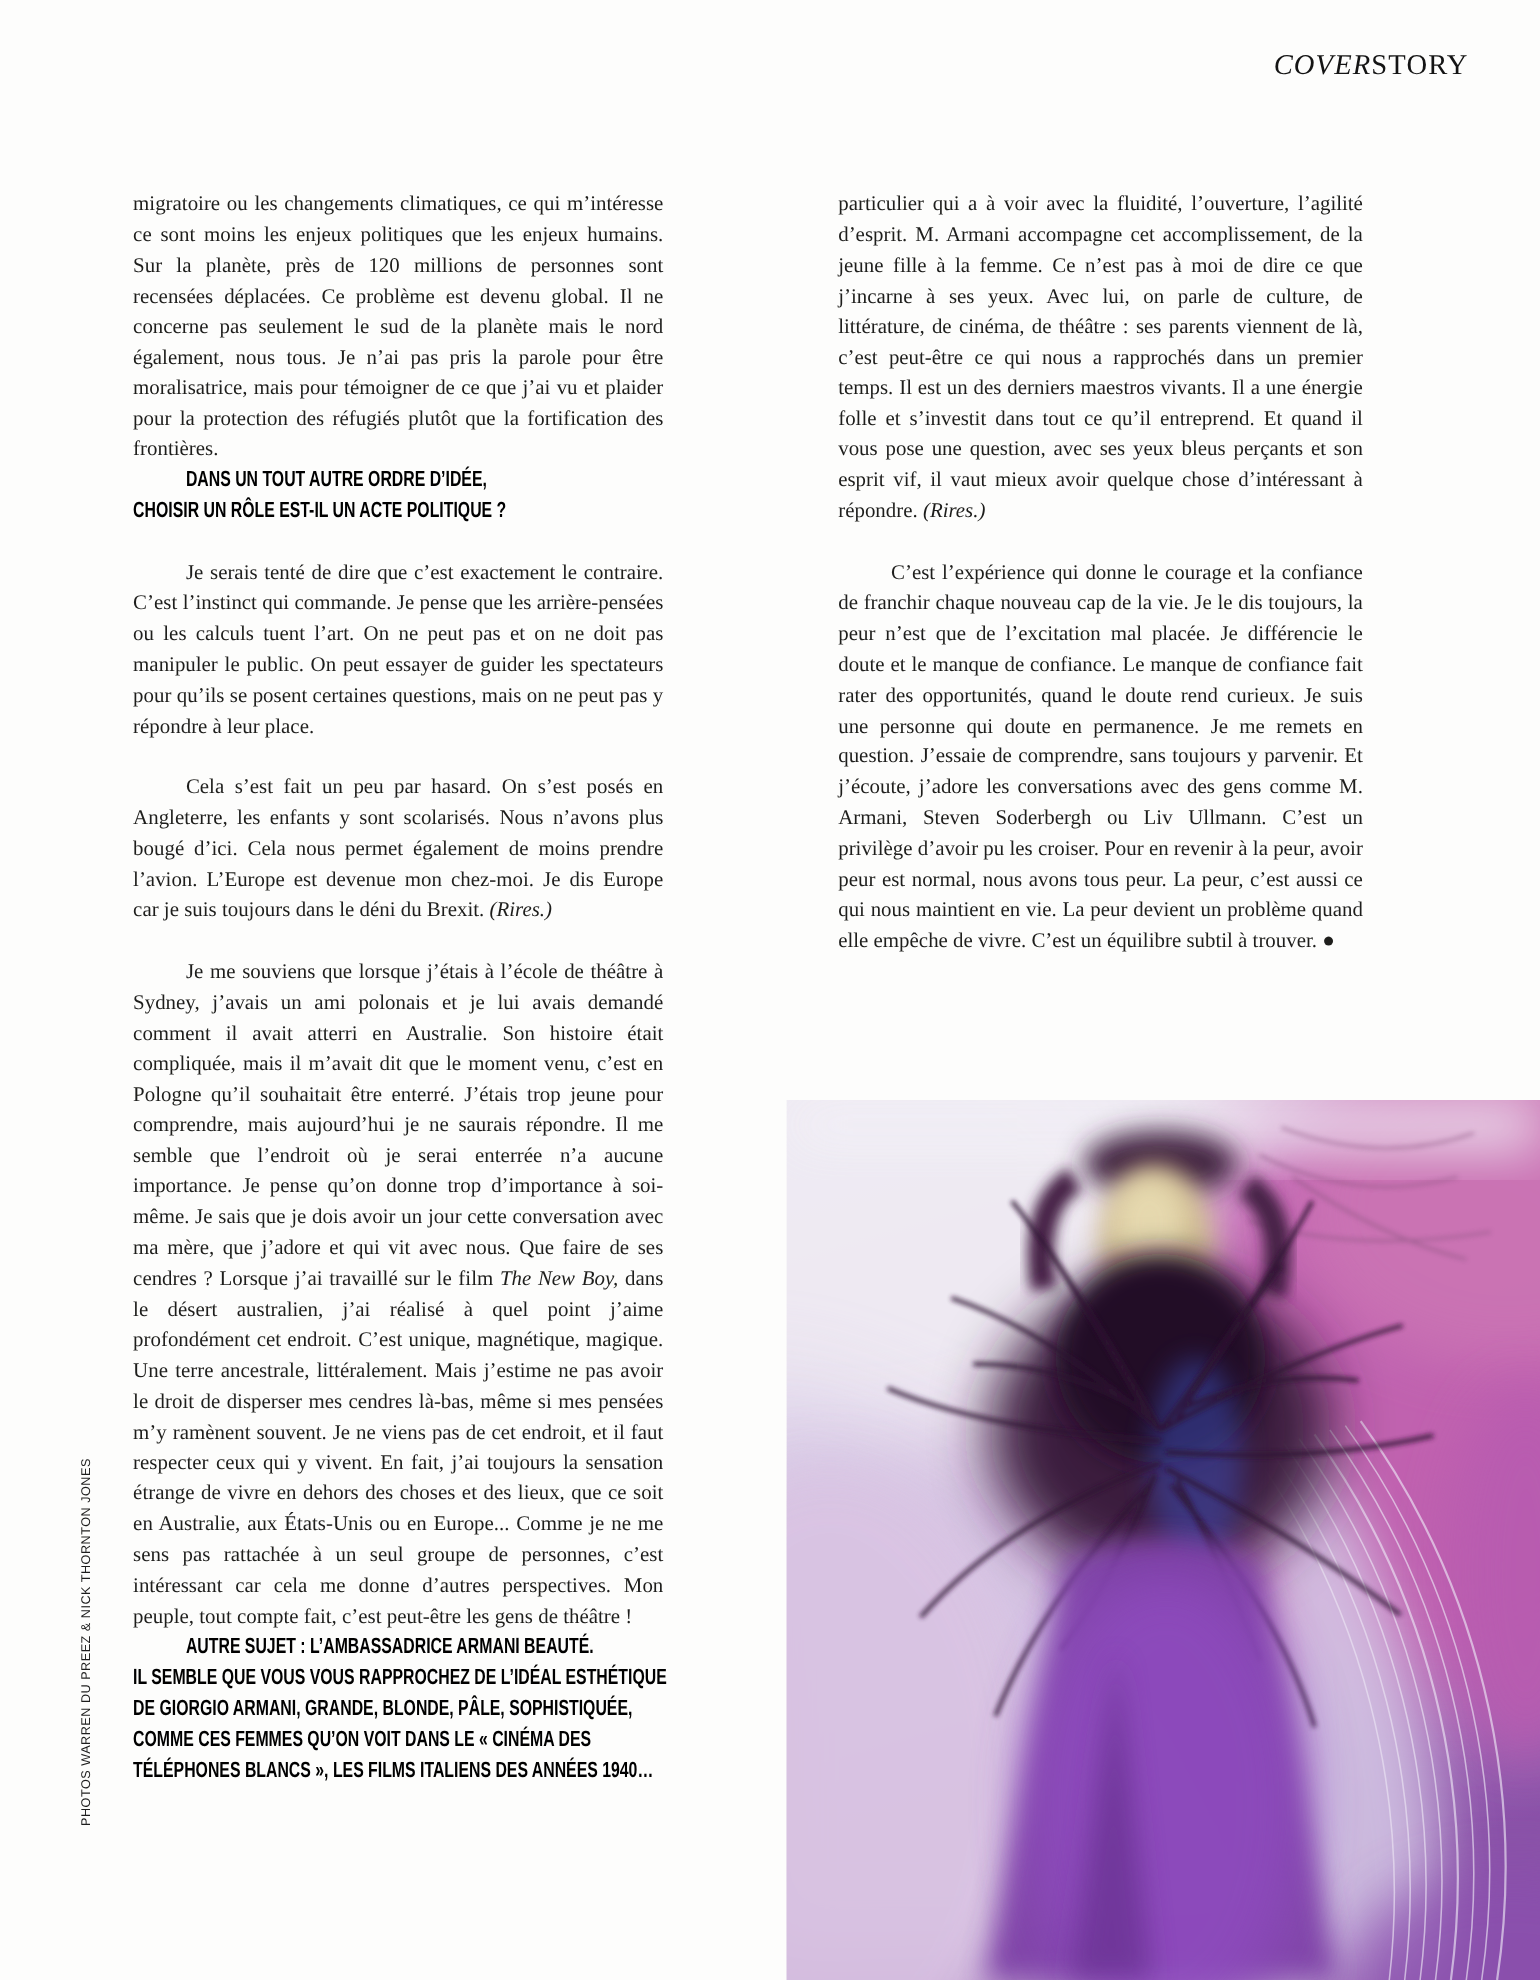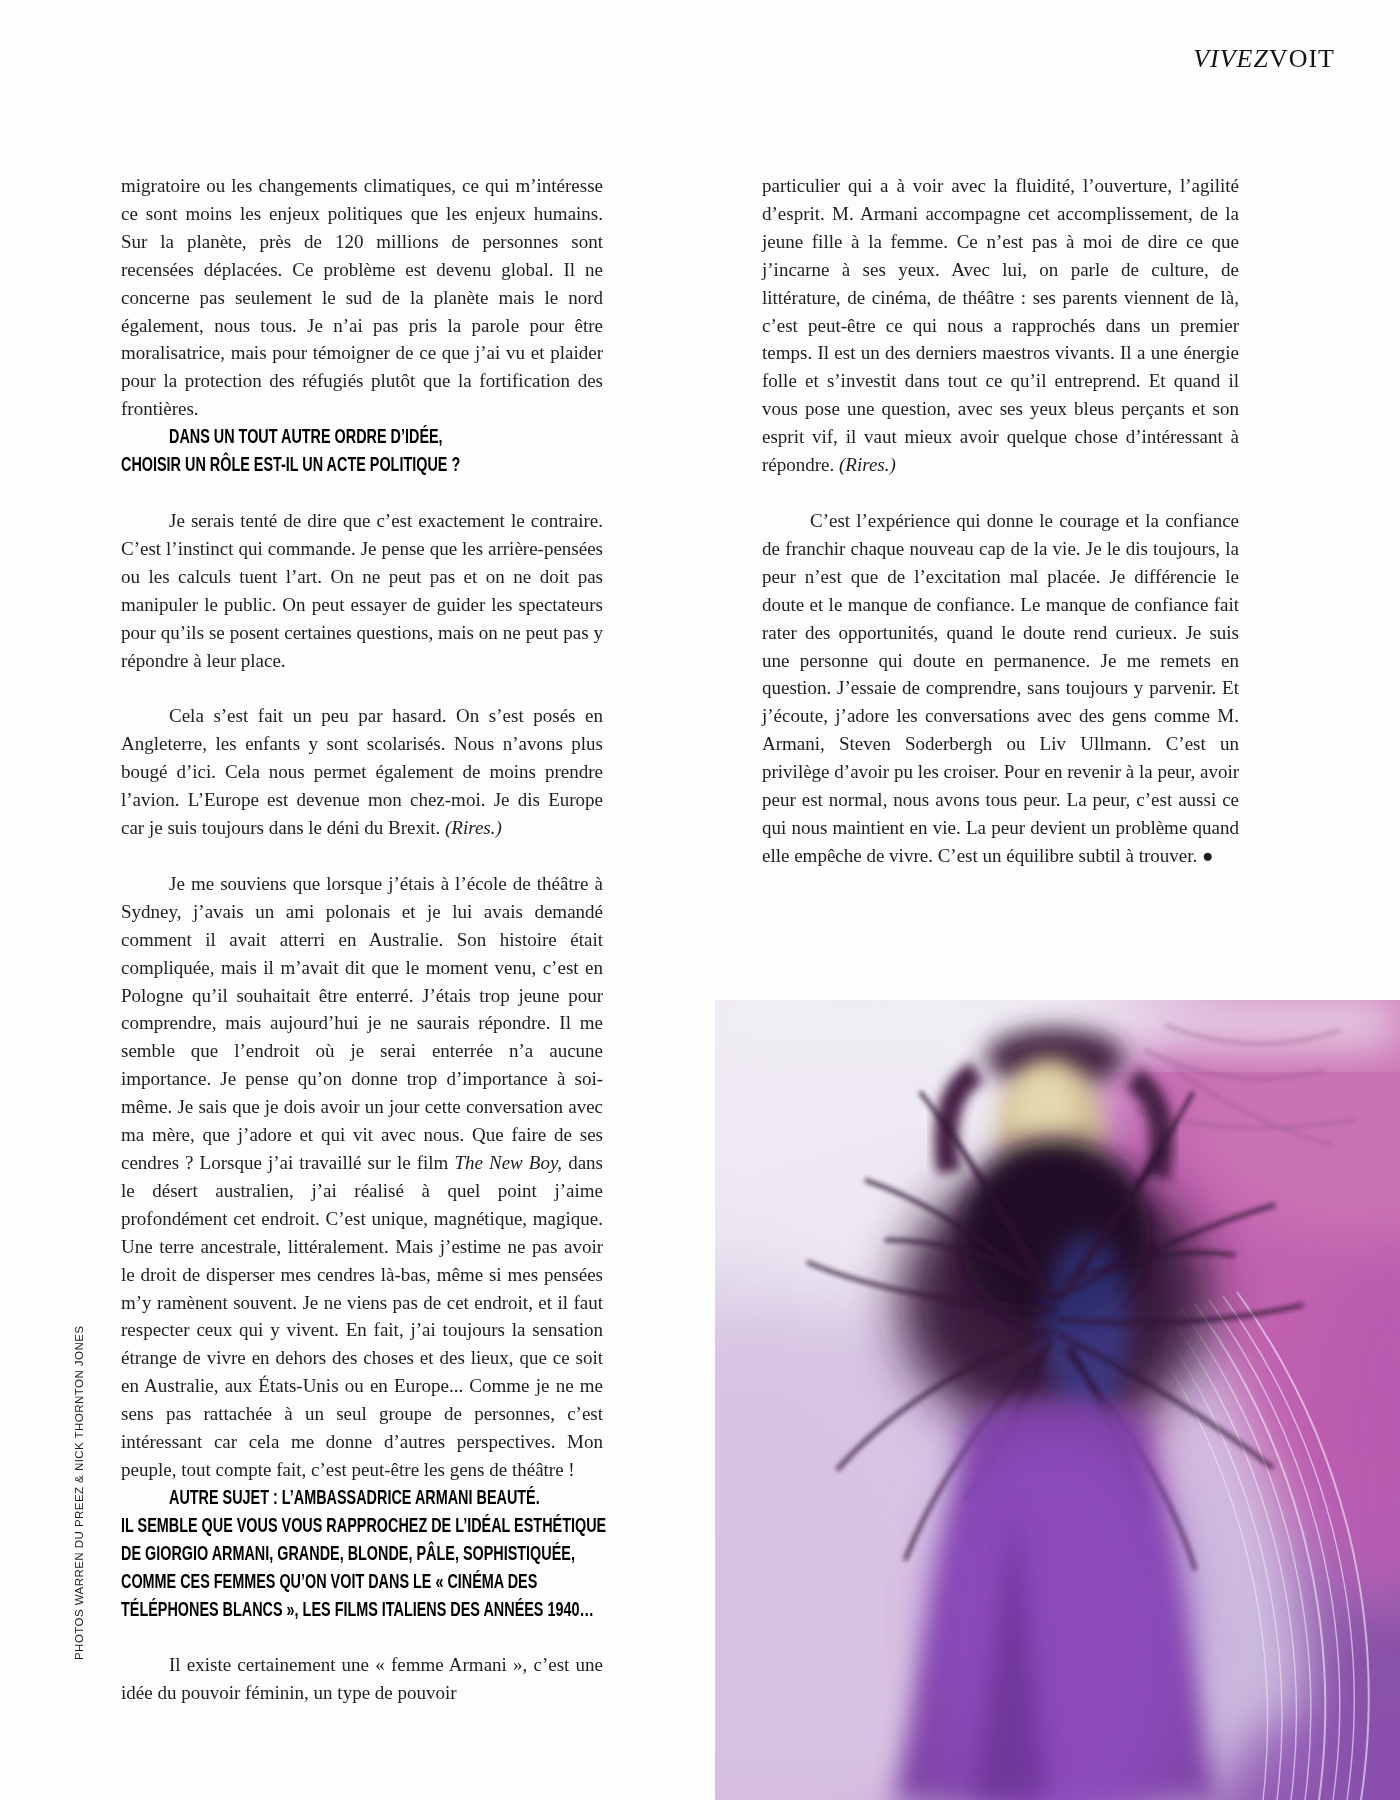--- a/index.html
+++ b/index.html
@@ -46,21 +46,21 @@
     margin:0;overflow:hidden;
   }
   .photo svg{display:block;}
 </style>
 </head>
 <body>
 
 <div class="page">
 
   <div class="masthead">
-    <span class="cover">VIVEZ</span><span class="story">VOIT</span>
+    <span class="cover">COVER</span><span class="story">STORY</span>
   </div>
 
   <div class="credit">PHOTOS WARREN DU PREEZ &amp; NICK THORNTON JONES</div>
 
   <div class="col col-left" id="col-left">
       <div class="block answer">
         <p>migratoire ou les changements climatiques, ce qui m’intéresse ce sont moins les enjeux politiques que les enjeux humains. Sur la planète, près de 120 millions de personnes sont recensées déplacées. Ce problème est devenu global. Il ne concerne pas seulement le sud de la planète mais le nord également, nous tous. Je n’ai pas pris la parole pour être moralisatrice, mais pour témoigner de ce que j’ai vu et plaider pour la protection des réfugiés plutôt que la fortification des frontières.</p>
       </div>
       <div class="block question">
         <div class="qline indent">DANS UN TOUT AUTRE ORDRE D’IDÉE,</div>
@@ -74,23 +74,20 @@
       </div>
       <div class="block answer">
         <p class="indent">Je me souviens que lorsque j’étais à l’école de théâtre à Sydney, j’avais un ami polonais et je lui avais demandé comment il avait atterri en Australie. Son histoire était compliquée, mais il m’avait dit que le moment venu, c’est en Pologne qu’il souhaitait être enterré. J’étais trop jeune pour comprendre, mais aujourd’hui je ne saurais répondre. Il me semble que l’endroit où je serai enterrée n’a aucune importance. Je pense qu’on donne trop d’importance à soi-même. Je sais que je dois avoir un jour cette conversation avec ma mère, que j’adore et qui vit avec nous. Que faire de ses cendres ? Lorsque j’ai travaillé sur le film <i>The New Boy,</i> dans le désert australien, j’ai réalisé à quel point j’aime profondément cet endroit. C’est unique, magnétique, magique. Une terre ancestrale, littéralement. Mais j’estime ne pas avoir le droit de disperser mes cendres là-bas, même si mes pensées m’y ramènent souvent. Je ne viens pas de cet endroit, et il faut respecter ceux qui y vivent. En fait, j’ai toujours la sensation étrange de vivre en dehors des choses et des lieux, que ce soit en Australie, aux États-Unis ou en Europe... Comme je ne me sens pas rattachée à un seul groupe de personnes, c’est intéressant car cela me donne d’autres perspectives. Mon peuple, tout compte fait, c’est peut-être les gens de théâtre !</p>
       </div>
       <div class="block question">
         <div class="qline indent">AUTRE SUJET : L’AMBASSADRICE ARMANI BEAUTÉ.</div>
         <div class="qline">IL SEMBLE QUE VOUS VOUS RAPPROCHEZ DE L’IDÉAL ESTHÉTIQUE</div>
         <div class="qline">DE GIORGIO ARMANI, GRANDE, BLONDE, PÂLE, SOPHISTIQUÉE,</div>
         <div class="qline">COMME CES FEMMES QU’ON VOIT DANS LE « CINÉMA DES</div>
         <div class="qline">TÉLÉPHONES BLANCS », LES FILMS ITALIENS DES ANNÉES 1940…</div>
-      </div>
-      <div class="block answer">
-        <p class="indent">Il existe certainement une « femme Armani », c’est une idée du pouvoir féminin, un type de pouvoir</p>
       </div>
     </div>
   <div class="col col-right" id="col-right">
       <div class="block answer">
         <p>particulier qui a à voir avec la fluidité, l’ouverture, l’agilité d’esprit. M. Armani accompagne cet accomplissement, de la jeune fille à la femme. Ce n’est pas à moi de dire ce que j’incarne à ses yeux. Avec lui, on parle de culture, de littérature, de cinéma, de théâtre : ses parents viennent de là, c’est peut-être ce qui nous a rapprochés dans un premier temps. Il est un des derniers maestros vivants. Il a une énergie folle et s’investit dans tout ce qu’il entreprend. Et quand il vous pose une question, avec ses yeux bleus perçants et son esprit vif, il vaut mieux avoir quelque chose d’intéressant à répondre. <i>(Rires.)</i></p>
       </div>
       <div class="block answer">
         <p class="indent">C’est l’expérience qui donne le courage et la confiance de franchir chaque nouveau cap de la vie. Je le dis toujours, la peur n’est que de l’excitation mal placée. Je différencie le doute et le manque de confiance. Le manque de confiance fait rater des opportunités, quand le doute rend curieux. Je suis une personne qui doute en permanence. Je me remets en question. J’essaie de comprendre, sans toujours y parvenir. Et j’écoute, j’adore les conversations avec des gens comme M. Armani, Steven Soderbergh ou Liv Ullmann. C’est un privilège d’avoir pu les croiser. Pour en revenir à la peur, avoir peur est normal, nous avons tous peur. La peur, c’est aussi ce qui nous maintient en vie. La peur devient un problème quand elle empêche de vivre. C’est un équilibre subtil à trouver. ●</p>
       </div>
     </div>

